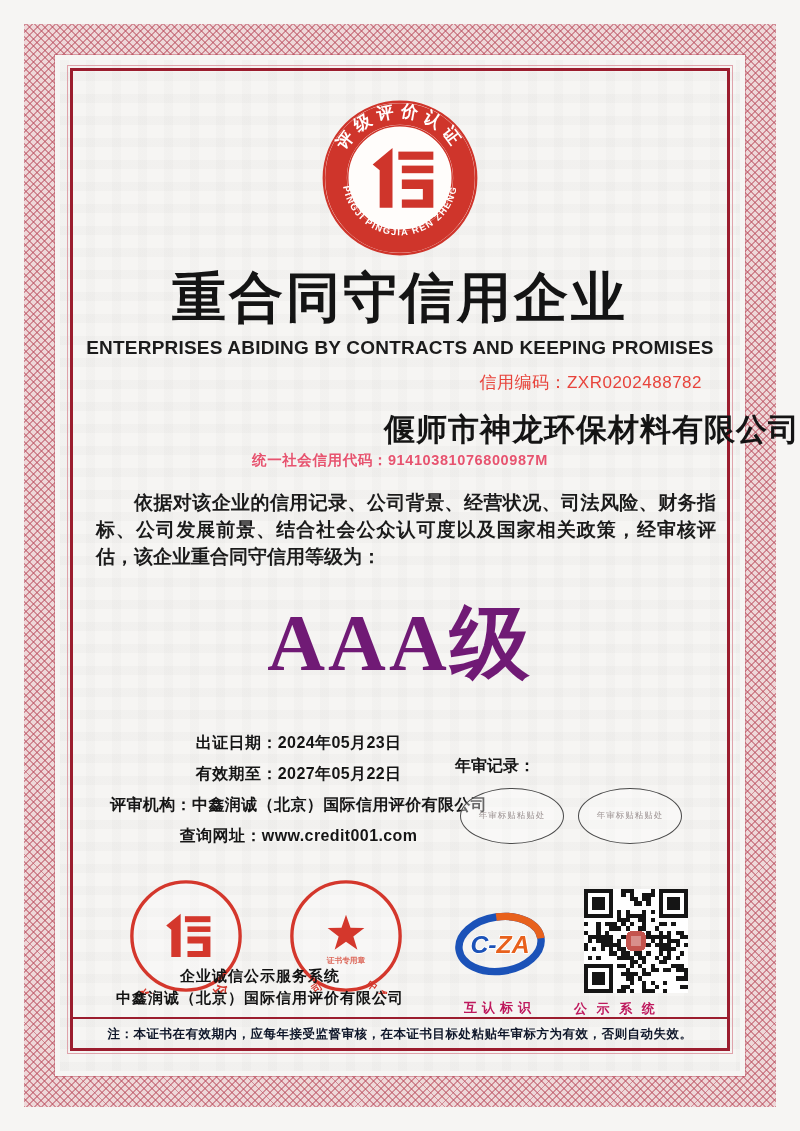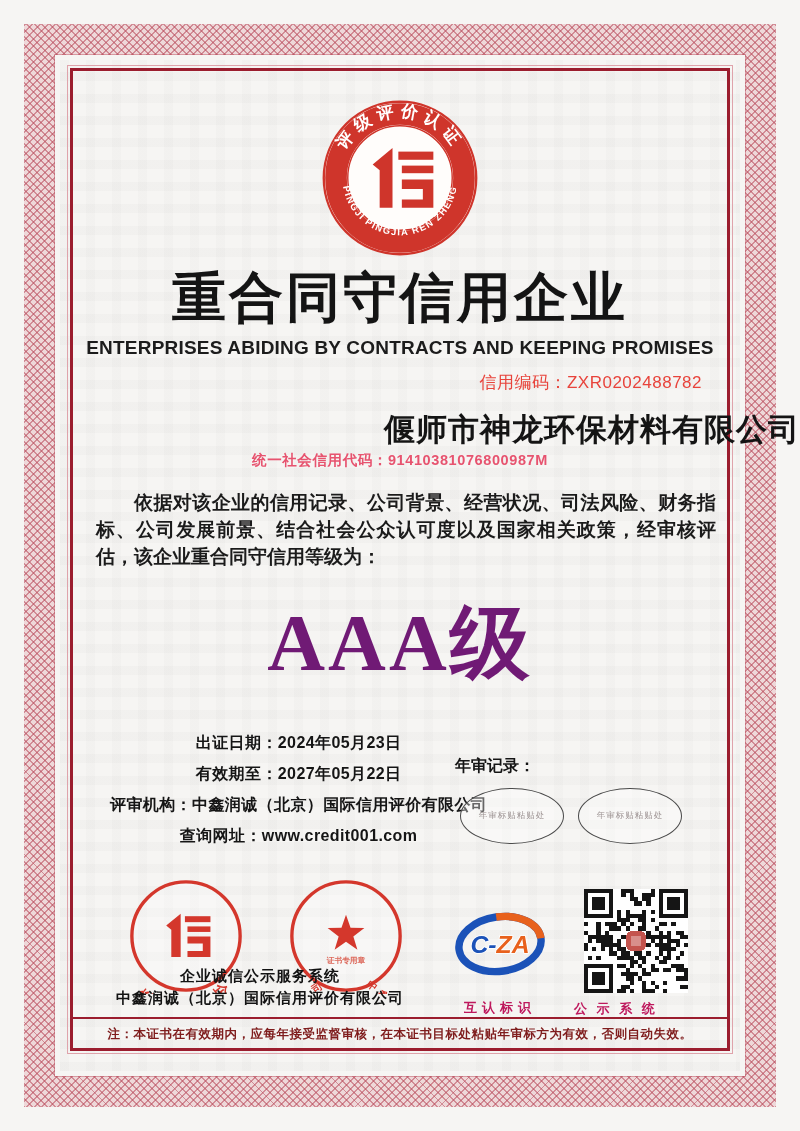--- a/index.html
+++ b/index.html
@@ -28,21 +28,21 @@
   .details{left:110px;top:733px;}
   .drow{font-size:16px;font-weight:800;color:#151515;margin-bottom:10px;letter-spacing:0.4px;text-align:center;}
   .annual-label{left:455px;top:756px;font-size:16px;font-weight:800;color:#151515;}
   .oval{position:absolute;width:102px;height:54px;border:1.6px solid #4a4a4a;border-radius:50%;
         display:flex;align-items:center;justify-content:center;background:rgba(255,255,255,.35);}
   .oval span{font-size:8.5px;color:#9a9090;letter-spacing:1px;}
   .caption{font-size:15px;font-weight:800;color:#131313;letter-spacing:1px;}
   .mark-label{font-size:13px;font-weight:800;color:#be185d;}
   .note-strip{left:73px;right:73px;top:1017px;height:31px;border-top:2px solid #9b1d2e;
         display:flex;align-items:center;justify-content:center;}
-  .note-strip span{font-size:12.5px;font-weight:700;color:#7f1d1d;letter-spacing:0.5px;}
+  .note-strip span{font-size:12.5px;font-weight:700;color:#0f172a;letter-spacing:0.5px;}
   svg{display:block;}
 </style>
 </head>
 <body>
 
 <div id="cert">
   <div class="gband">
     <div class="gband-hole"></div>
   </div>
   <div class="wm"></div>

